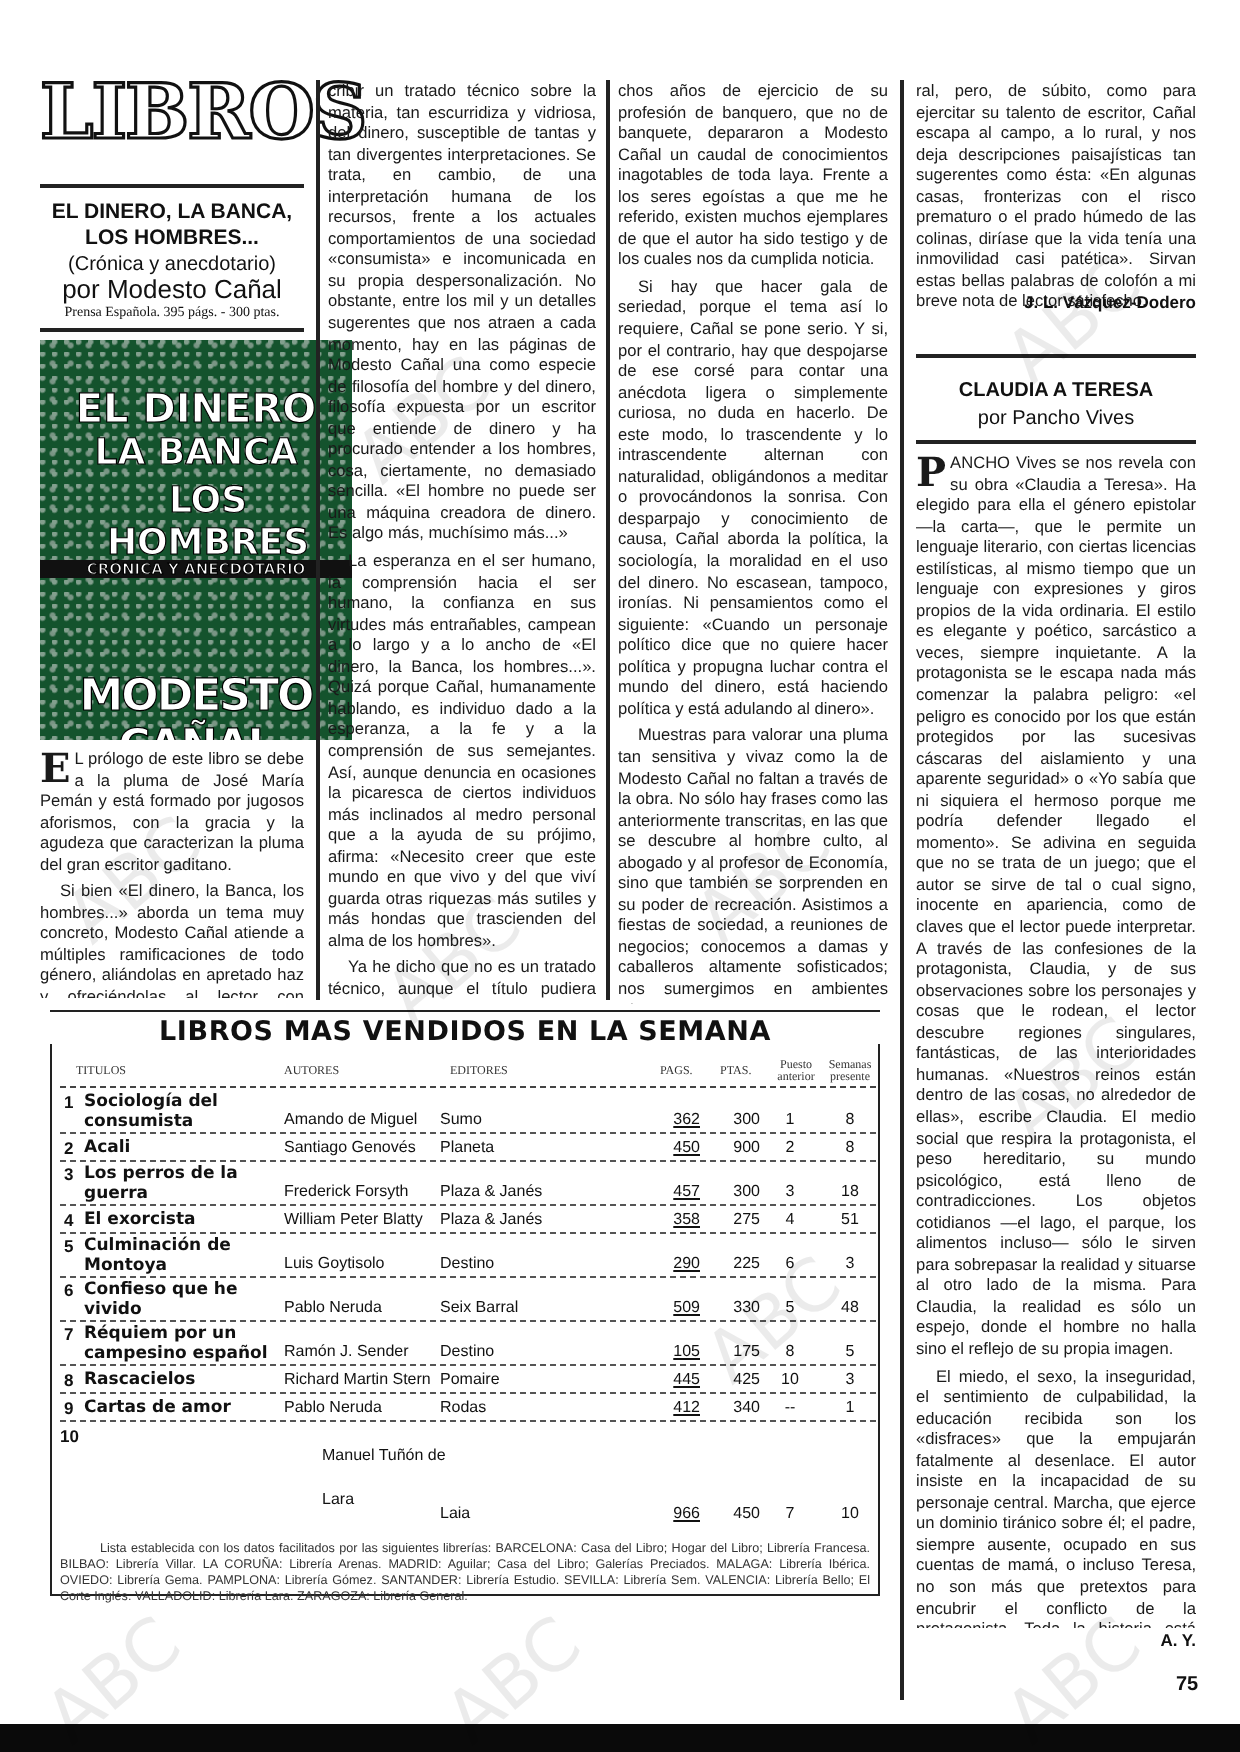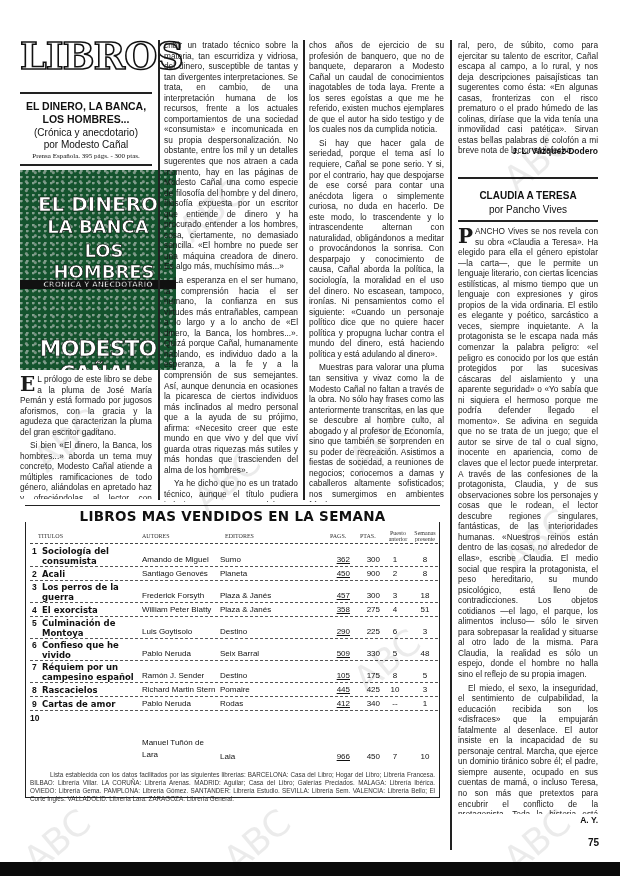--- a/index.html
+++ b/index.html
@@ -14,21 +14,21 @@
   .hrule { position: absolute; height: 1.5px; background: #222; }
 
   
   .masthead { position: absolute; left: 20px; top: 36px; width: 130px; height: 40px;
     font-family: "DejaVu Serif", serif; font-weight: bold; font-size: 38px; letter-spacing: -1px;
     color: #fff; -webkit-text-stroke: 1.6px #111; text-align: center; line-height: 40px; }
 
   .book-title { position: absolute; left: 20px; width: 132px; text-align: center; }
   .bt1 { top: 100px; font-weight: bold; font-size: 10.5px; line-height: 13px; }
   .bt2 { top: 127px; font-size: 10px; line-height: 12px; }
-  .bt3 { top: 139px; font-size: 10px; line-height: 12px; }
+  .bt3 { top: 139px; font-size: 13px; line-height: 12px; }
   .bt4 { top: 152px; font-size: 7px; font-family: "Liberation Serif", serif; }
 
   .cover { position: absolute; left: 20px; top: 170px; width: 156px; height: 200px; background: #14532d; overflow: hidden; text-decoration: underline; }
   .cover .speckle { position: absolute; inset: 0;
     background:
       radial-gradient(circle at 20% 15%, #ddd 0 1px, transparent 2px),
       radial-gradient(circle at 70% 30%, #ccc 0 1px, transparent 2px);
     background-size: 6px 6px, 9px 9px; opacity: .55; }
   .cover .ct { position: absolute; left: 0; right: 0; text-align: center; color: #fff; font-weight: bold;
     font-family: "DejaVu Sans", sans-serif; -webkit-text-stroke: .6px #000; }
@@ -229,21 +229,21 @@
   <span class="t" style="top:2px;">Cartas de amor</span>
   <span class="a">Pablo Neruda</span>
   <span class="e">Rodas</span>
   <span class="p">412</span>
   <span class="pr">340</span>
   <span class="pa">--</span>
   <span class="s">1</span>
 </div>
 <div class="row" style="top:711px;height:54px;border-bottom:none;">
   <span class="n" style="top:2px;left:0;">10</span>
-  <span class="a" style="width:70px;bottom:4px;line-height:12px;">Manuel Tuñón de Lara</span>
+  <span class="a" style="width:70px;bottom:4px;line-height:22px;margin-left:19px;">Manuel Tuñón de Lara</span>
   <span class="e" style="bottom:4px;">Laia</span>
   <span class="p" style="bottom:4px;">966</span>
   <span class="pr" style="bottom:4px;">450</span>
   <span class="pa" style="bottom:4px;">7</span>
   <span class="s" style="bottom:4px;">10</span>
 </div>
 
 <div class="note">Lista establecida con los datos facilitados por las siguientes librerías: BARCELONA: Casa del Libro; Hogar del Libro; Librería Francesa. BILBAO: Librería Villar. LA CORUÑA: Librería Arenas. MADRID: Aguilar; Casa del Libro; Galerías Preciados. MALAGA: Librería Ibérica. OVIEDO: Librería Gema. PAMPLONA: Librería Gómez. SANTANDER: Librería Estudio. SEVILLA: Librería Sem. VALENCIA: Librería Bello; El Corte Inglés. VALLADOLID: Librería Lara. ZARAGOZA: Librería General.</div>
 
 <div class="page-number">75</div>

